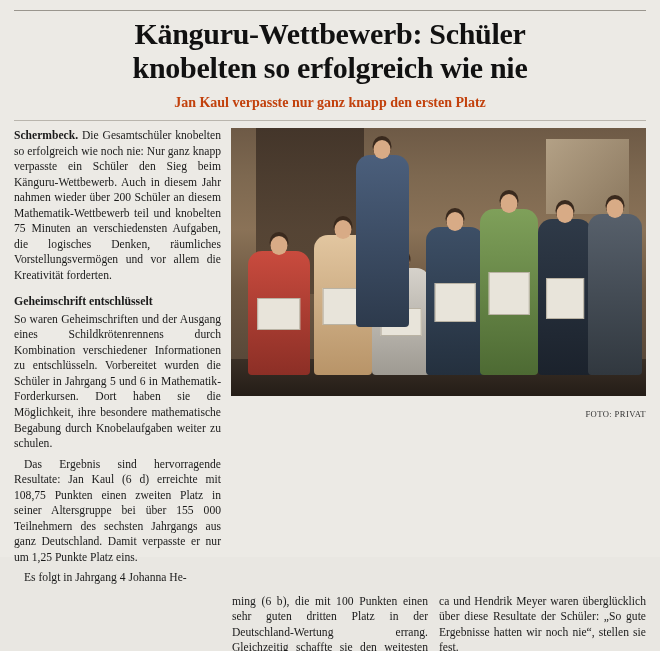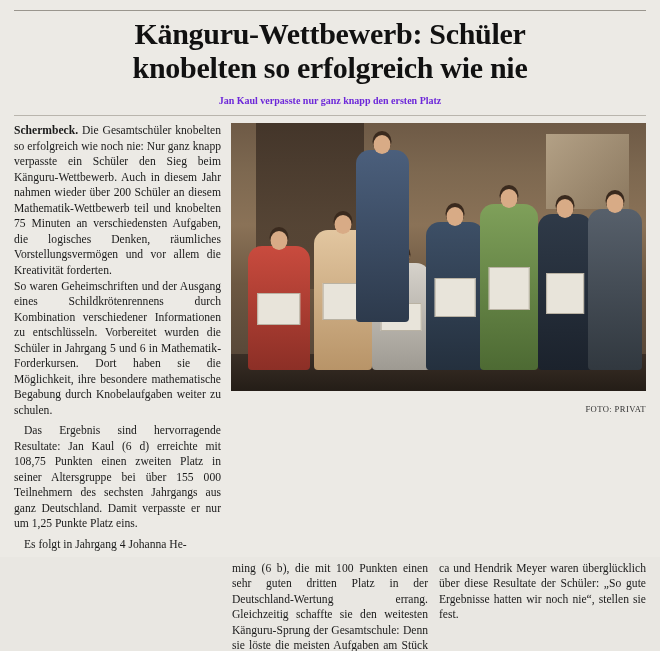--- a/index.html
+++ b/index.html
@@ -29,23 +29,23 @@
     font-weight: bold;
     font-size: 30px;
     line-height: 1.12;
     letter-spacing: -0.3px;
     margin: 2px 6px 0 6px;
     color: #111;
   }
   .subhead {
     text-align: center;
     font-weight: bold;
-    font-size: 10px;
+    font-size: 14px;
     margin: 11px 6px 9px 6px;
-    color: #6d28d9;
+    color: #c2410c;
   }
   .rule-under-sub {
     border-top: 1px solid #b9b5ad;
     margin: 0 0 7px 0;
   }
 
   .upper {
     display: flex;
     gap: 10px;
     align-items: flex-start;
@@ -169,20 +169,21 @@
 
   <div class="subhead">Jan Kaul verpasste nur ganz knapp den ersten Platz</div>
 
   <div class="rule-under-sub"></div>
 
   <div class="upper">
 
     <div class="col-left">
       <p><span class="lead-city">Schermbeck.</span><span> Die Gesamtschüler knobelten so erfolgreich wie noch nie: Nur ganz knapp verpasste ein Schüler den Sieg beim Känguru-Wettbewerb. Auch in diesem Jahr nahmen wieder über 200 Schüler an diesem Mathematik-Wettbewerb teil und knobelten 75 Minuten an verschiedensten Aufgaben, die logisches Denken, räumliches Vorstellungsvermögen und vor allem die Kreativität forderten.</span></p>
 
+      <div class="subsec">Geheimschrift entschlüsselt</div>
 
       <p>So waren Geheimschriften und der Ausgang eines Schildkrötenrennens durch Kombination verschiedener Informationen zu entschlüsseln. Vorbereitet wurden die Schüler in Jahrgang 5 und 6 in Mathematik-Forderkursen. Dort haben sie die Möglichkeit, ihre besondere mathematische Begabung durch Knobelaufgaben weiter zu schulen.</p>
       <div class="spacer-sm"></div>
       <p class="indent">Das Ergebnis sind hervorragende Resultate: Jan Kaul (6 d) erreichte mit 108,75 Punkten einen zweiten Platz in seiner Altersgruppe bei über 155 000 Teilnehmern des sechsten Jahrgangs aus ganz Deutschland. Damit verpasste er nur um 1,25 Punkte Platz eins.</p>
       <div class="spacer-sm"></div>
       <p class="indent">Es folgt in Jahrgang 4 Johanna He-</p>
     </div>
 
     <div class="photo-block">
       <div class="photo" role="img">

